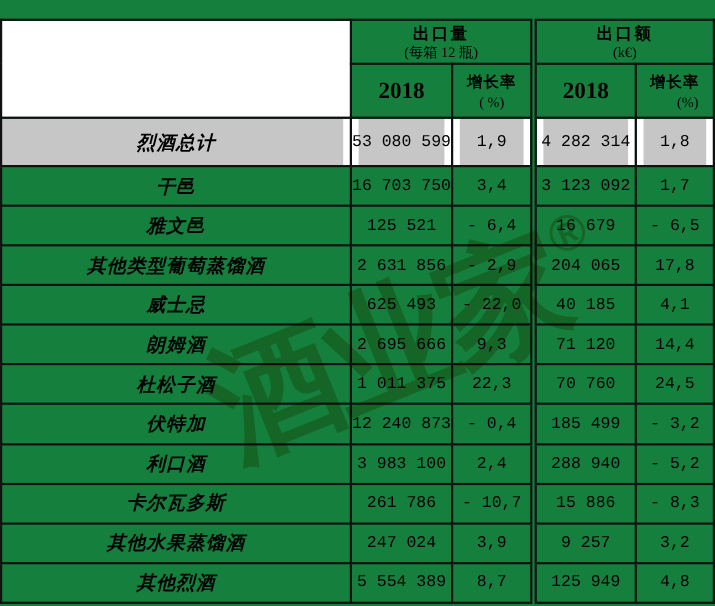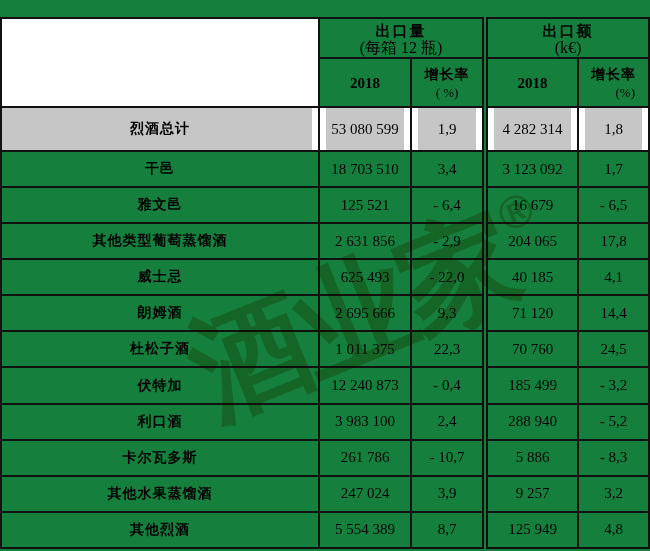--- a/index.html
+++ b/index.html
@@ -30,45 +30,46 @@
     white-space: nowrap;
   }
   td.blank { border: none; background: #fff; }
   .dbl { border-left: 6px double #111 !important; }
 
   .r-grp  { height: 40px; }
   .r-sub  { height: 49px; }
   .r-total{ height: 44px; }
 
   .grp-t { font-size: 15px; font-weight: bold; letter-spacing: 2px; line-height: 19px; }
-  .grp-s { font-size: 16px; font-weight: normal; font-family: "Liberation Serif", serif; letter-spacing: 0; line-height: 16px; }
-
-  .year { font-family: "Liberation Serif", serif; font-size: 15px; font-weight: bold; }
+  .grp-s { font-size: 13px; font-weight: normal; font-family: "Liberation Serif", serif; letter-spacing: 0; line-height: 16px; }
+
+  .year { font-family: "Liberation Serif", serif; font-size: 21px; font-weight: bold; }
 
   .rate-wrap {
     height: 100%;
     display: flex;
     flex-direction: column;
     justify-content: space-between;
     align-items: center;
     padding: 7px 0 5px 0;
     box-sizing: border-box;
   }
   .rate-t { font-size: 14px; font-weight: bold; letter-spacing: 1px; text-align: center; }
   .rate-u { font-size: 13px; font-weight: normal; font-family: "Liberation Serif", serif; }
   .rate-u.shift-right { align-self: flex-end; margin-right: 13px; }
 
   td.lbl {
-    font-size: 14px;
+    font-size: 17px;
     font-weight: bold;
     letter-spacing: 1px;
     font-family: "Liberation Sans", sans-serif;
+    font-style: italic;
   }
   td.num {
-    font-family: Liberation Serif, serif;
+    font-family: Liberation Mono, monospace;
     font-size: 15px;
     font-weight: normal;
   }
 
   
   tr.total td { background: #c6c6c6; }
   tr.total td.g-first { box-shadow: inset -6px 0 0 0 #fff; }
   tr.total td.g-mid   { box-shadow: inset 6px 0 0 0 #fff, inset -6px 0 0 0 #fff; }
 
   .watermark {
@@ -141,21 +142,21 @@
     <tbody>
       <tr class="total r-total">
         <td class="lbl g-first">烈酒总计</td>
         <td class="num g-mid">53 080 599</td>
         <td class="num g-mid">1,9</td>
         <td class="num g-mid dbl">4 282 314</td>
         <td class="num g-mid">1,8</td>
       </tr>
       <tr>
         <td class="lbl">干邑</td>
-        <td class="num">18 703 510</td>
+        <td class="num">16 703 750</td>
         <td class="num">3,4</td>
         <td class="num dbl">3 123 092</td>
         <td class="num">1,7</td>
       </tr>
       <tr>
         <td class="lbl">雅文邑</td>
         <td class="num">125 521</td>
         <td class="num">- 6,4</td>
         <td class="num dbl">16 679</td>
         <td class="num">- 6,5</td>
@@ -199,21 +200,21 @@
         <td class="lbl">利口酒</td>
         <td class="num">3 983 100</td>
         <td class="num">2,4</td>
         <td class="num dbl">288 940</td>
         <td class="num">- 5,2</td>
       </tr>
       <tr>
         <td class="lbl">卡尔瓦多斯</td>
         <td class="num">261 786</td>
         <td class="num">- 10,7</td>
-        <td class="num dbl">5 886</td>
+        <td class="num dbl">15 886</td>
         <td class="num">- 8,3</td>
       </tr>
       <tr>
         <td class="lbl">其他水果蒸馏酒</td>
         <td class="num">247 024</td>
         <td class="num">3,9</td>
         <td class="num dbl">9 257</td>
         <td class="num">3,2</td>
       </tr>
       <tr>

